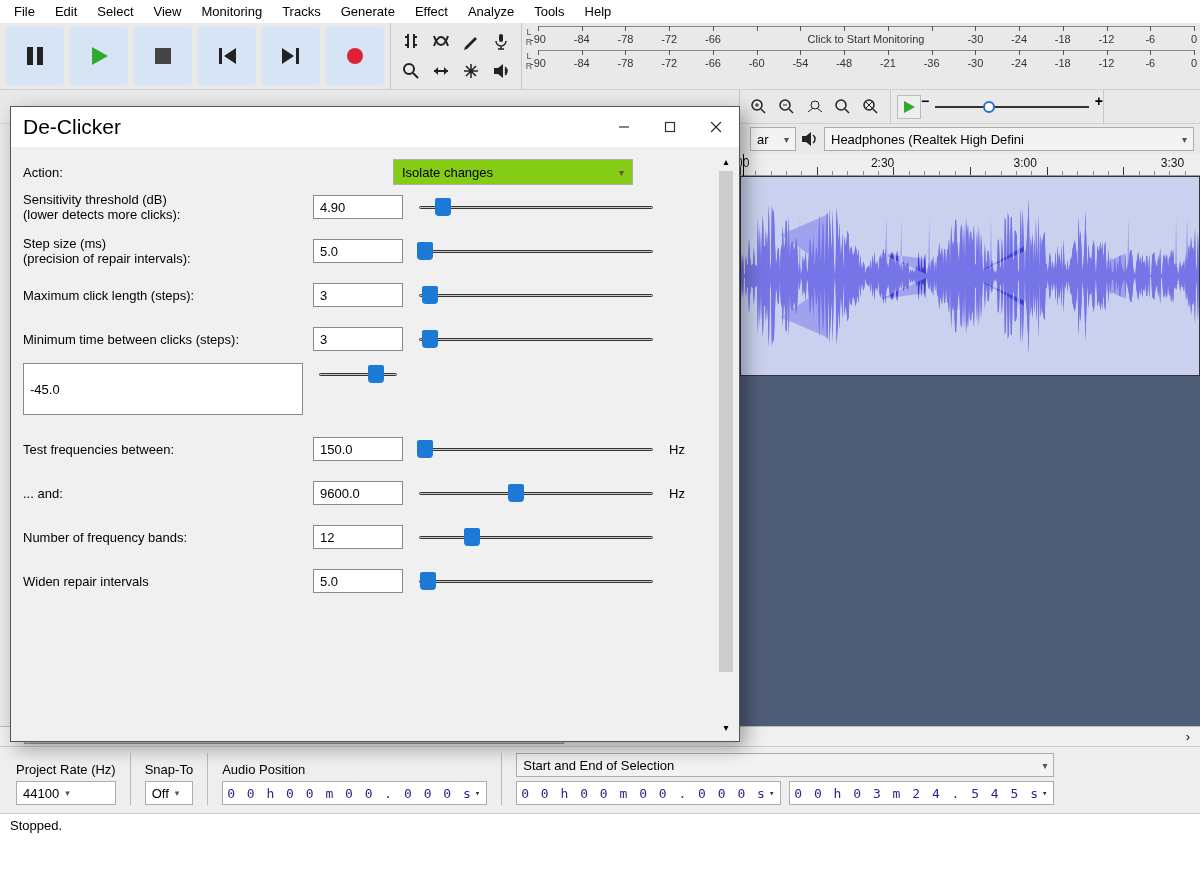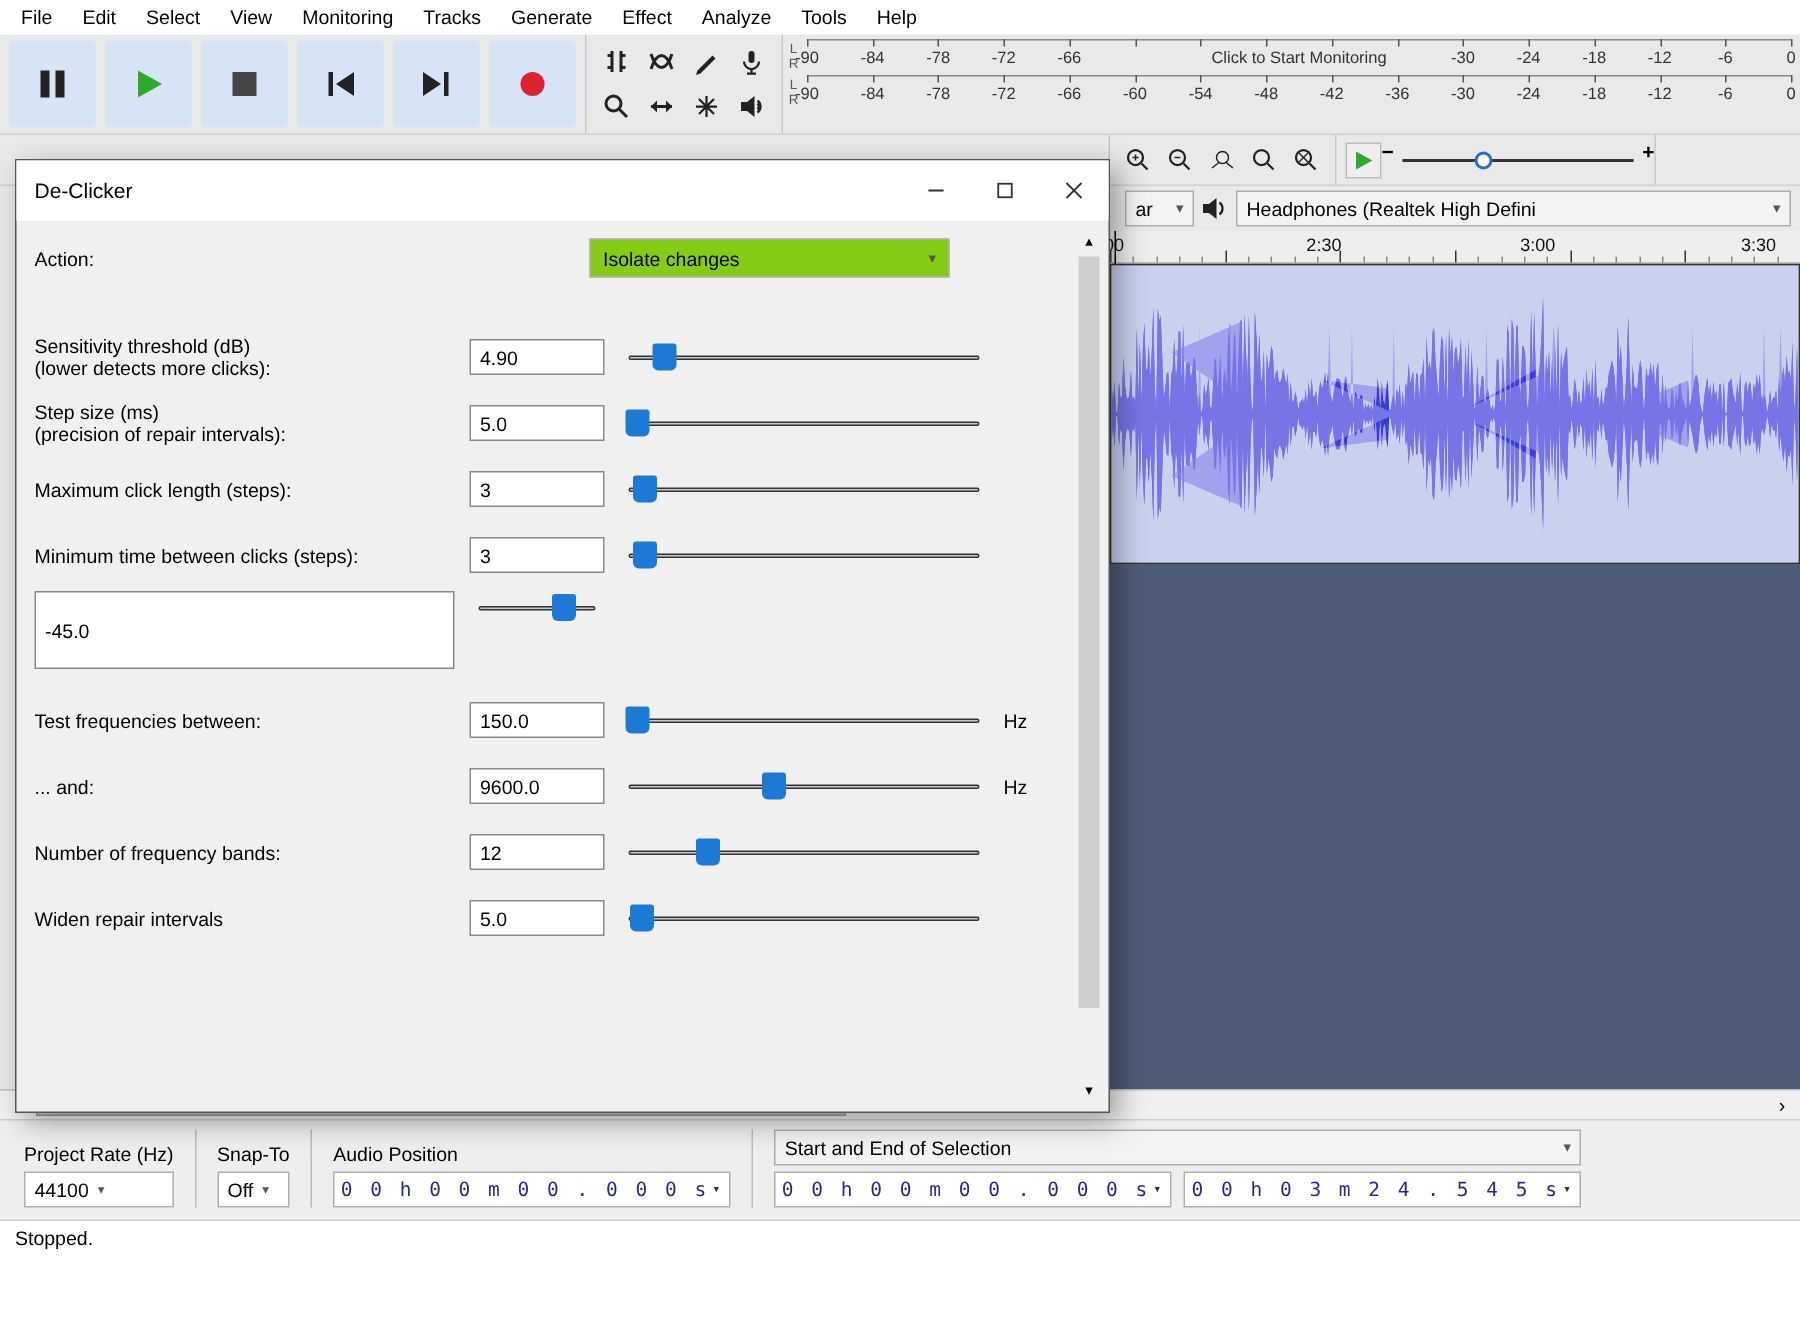--- a/index.html
+++ b/index.html
@@ -279,21 +279,21 @@
     width:730px; height:636px;
     background:#f0f0f0;
     border:1px solid #555;
     box-shadow: 6px 6px 18px rgba(0,0,0,0.35);
     display:flex; flex-direction:column;
   }
   .dlg-titlebar {
     height:40px; background:#fff;
     display:flex; align-items:center;
     padding-left:12px;
-    font-size:14px;
+    font-size:21px;
   }
   .dlg-titlebar .controls {
     margin-left:auto; display:flex;
   }
   .dlg-titlebar .tc {
     width:46px; height:40px;
     display:flex; align-items:center; justify-content:center;
     cursor:pointer;
     font-size:14px;
   }
@@ -346,21 +346,21 @@
     position:absolute; top:2px; width:16px; height:18px;
     background:#1c7ad6;
     border-radius:2px 2px 4px 4px;
     transform:translateX(-50%);
   }
   .action-row {
     display:grid;
     grid-template-columns: 280px 240px;
     gap:90px;
     align-items:center;
-    margin-bottom: 33px;
+    margin-bottom: 2px;
   }
   .action-select {
     border:1px solid #adadad; background:#84cc16;
     height:26px; display:flex; align-items:center; justify-content:space-between;
     padding:0 8px; font-size:13px; cursor:pointer;
   }
 
   .dlg-buttons {
     border-top: none;
     padding: 10px 14px 14px 14px;
@@ -543,21 +543,21 @@
             <div class="lbl" style="left: 20%;">-72</div>
             <div class="tick" style="left: 26.6667%;"></div>
             <div class="lbl" style="left: 26.6667%;">-66</div>
             <div class="tick" style="left: 33.3333%;"></div>
             <div class="lbl" style="left: 33.3333%;">-60</div>
             <div class="tick" style="left: 40%;"></div>
             <div class="lbl" style="left: 40%;">-54</div>
             <div class="tick" style="left: 46.6667%;"></div>
             <div class="lbl" style="left: 46.6667%;">-48</div>
             <div class="tick" style="left: 53.3333%;"></div>
-            <div class="lbl" style="left: 53.3333%;">-42</div>
+            <div class="lbl" style="left: 53.3333%;">-21</div>
             <div class="tick" style="left: 60%;"></div>
             <div class="lbl" style="left: 60%;">-36</div>
             <div class="tick" style="left: 66.6667%;"></div>
             <div class="lbl" style="left: 66.6667%;">-30</div>
             <div class="tick" style="left: 73.3333%;"></div>
             <div class="lbl" style="left: 73.3333%;">-24</div>
             <div class="tick" style="left: 80%;"></div>
             <div class="lbl" style="left: 80%;">-18</div>
             <div class="tick" style="left: 86.6667%;"></div>
             <div class="lbl" style="left: 86.6667%;">-12</div>

